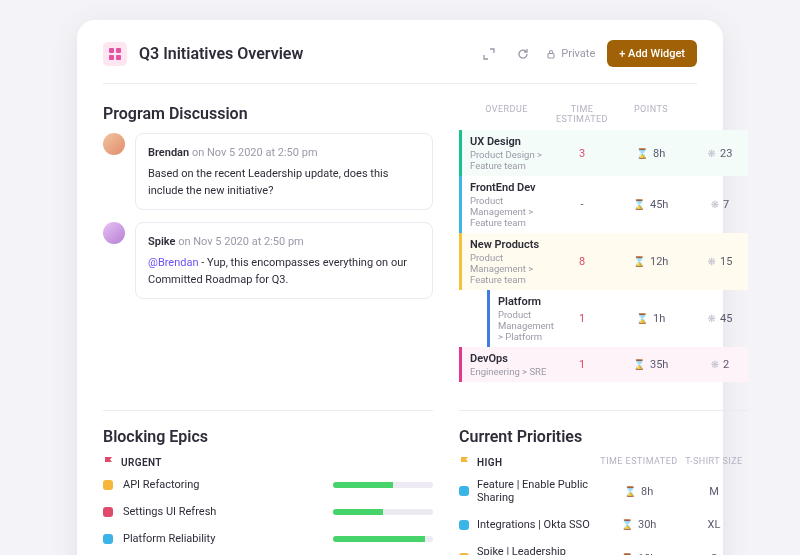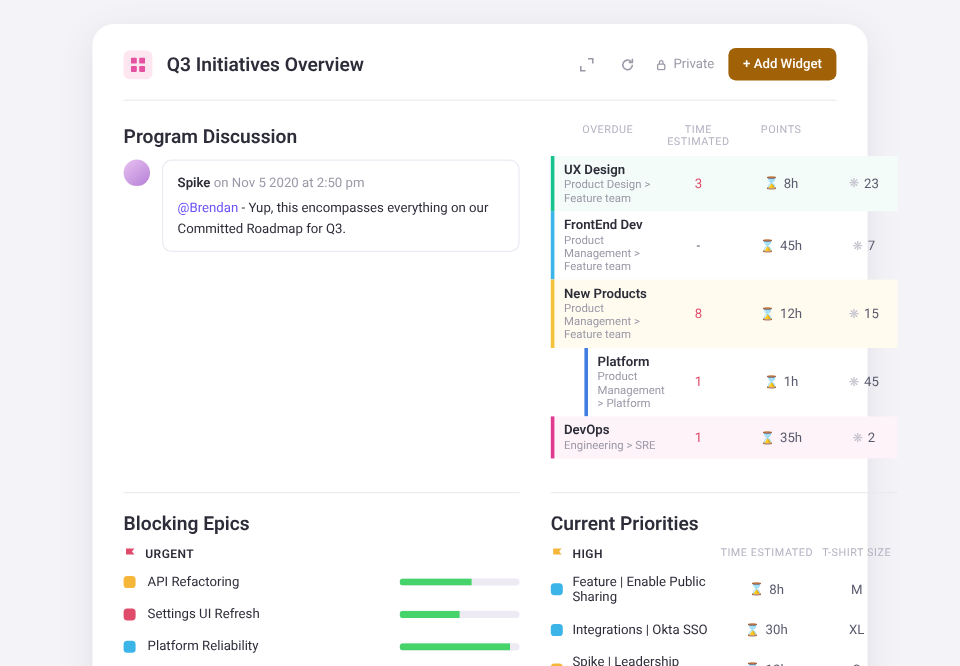--- a/index.html
+++ b/index.html
@@ -148,20 +148,31 @@
       <span>Private</span>
     </div>
     <div class="add-widget">+ Add Widget</div>
   </div>
 
   <div class="grid">
 
     <div>
       <div class="section-title">Program Discussion</div>
 
+      <div class="comment-row">
+        <div class="avatar"></div>
+        <div class="comment-box">
+          <div class="comment-meta">
+            <span class="name">Brendan</span>
+            <span>on</span>
+            <span>Nov 5 2020 at 2:50 pm</span>
+          </div>
+          <div>Based on the recent Leadership update, does this include the new initiative?</div>
+        </div>
+      </div>
 
       <div class="comment-row">
         <div class="avatar b"></div>
         <div class="comment-box">
           <div class="comment-meta">
             <span class="name">Spike</span>
             <span>on</span>
             <span>Nov 5 2020 at 2:50 pm</span>
           </div>
           <div>

